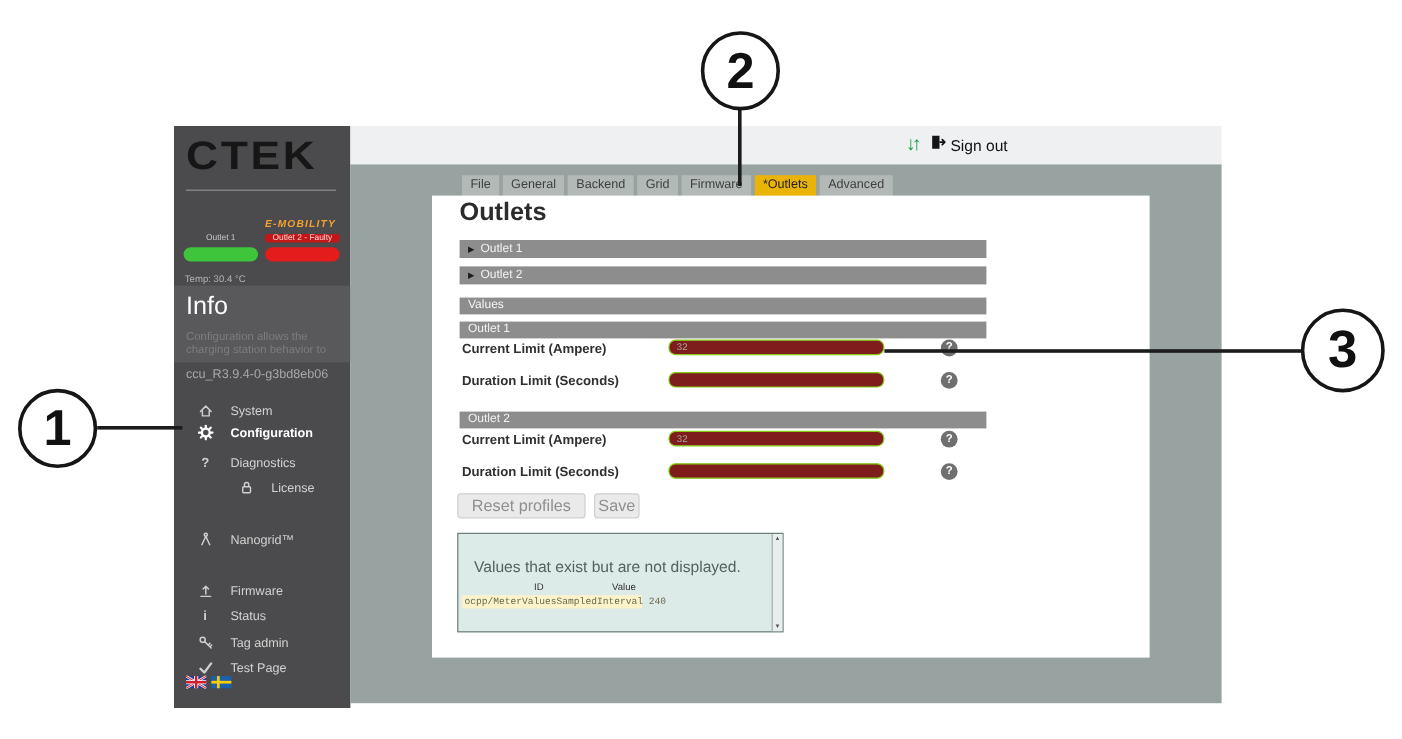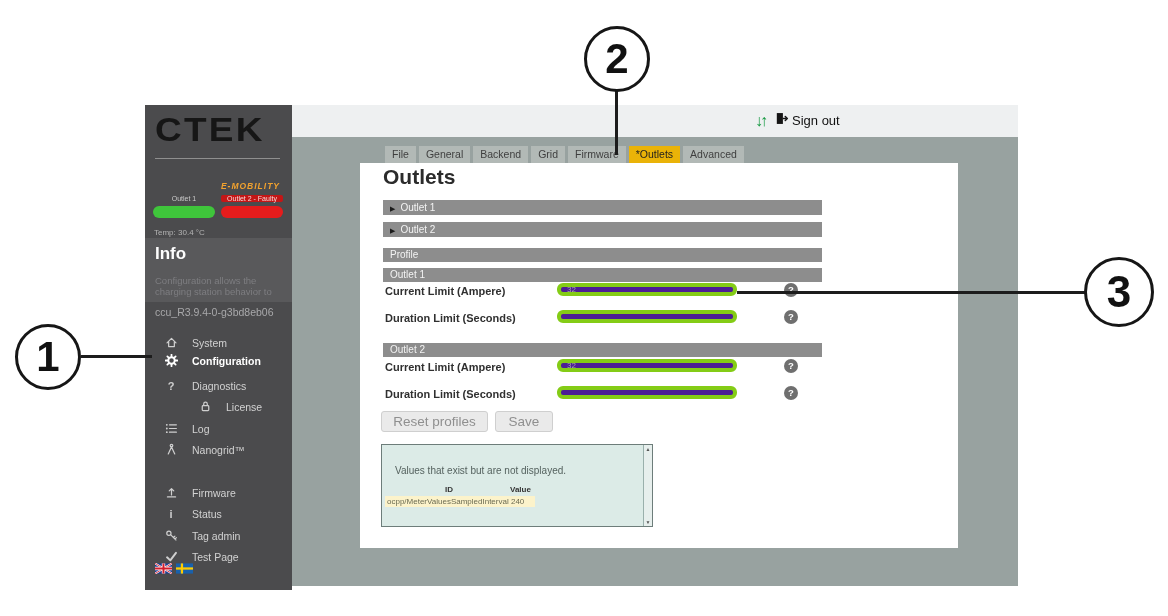--- a/index.html
+++ b/index.html
@@ -13,21 +13,21 @@
   .brand-line { position:absolute; top:53px; left:10px; right:12px; height:1px; background:#8f8f8f; }
   .brand-sub { position:absolute; top:57px; right:12px; font-size:8.5px; font-style:italic; font-weight:700;
                color:#f2a22e; letter-spacing:1px;margin-top:19px; }
   .st-label { position:absolute; font-size:7px; color:#c9c9c9; text-align:center; width:62px; top:90px; }
   .st-label.faulty { background:#c41616; color:#f5d9d9; border-radius:2px; }
   .pill { position:absolute; top:101px; width:62px; height:12px; border-radius:6px; }
   .pill.green { background:#3fc53b; }
   .pill.red { background:#e51c1c; }
   .temp { position:absolute; top:123px; left:9px; font-size:8px; color:#b3b3b3; }
   .info-panel { position:absolute; top:133px; left:0; right:0; height:64px; background:#59595b; }
-  .info-title { position:absolute; top:6px; left:10px; font-size:17px; font-weight:700; color:#fdfdfd; }
+  .info-title { position:absolute; top:6px; left:10px; font-size:21px; font-weight:400; color:#fdfdfd; }
   .info-desc { position:absolute; top:37px; left:10px; font-size:9.5px; line-height:11px; color:#7d7d80; }
   .version { position:absolute; top:201px; left:10px; font-size:10.5px; color:#a8a8aa; }
   .mi { position:absolute; left:0; right:0; height:20px; cursor:pointer; }
   .mic { position:absolute; left:19px; top:2px; width:14px; height:14px; color:#cfcfcf; font-size:11px;
          font-weight:700; text-align:center; line-height:14px; }
   .mil { position:absolute; left:47px; top:3px; font-size:10.5px; color:#d2d2d2; }
   .mi.active .mil { color:#ffffff; font-weight:700; }
   .mi.active .mic { color:#ffffff; }
   .flags { position:absolute; top:458px; left:10px; display:flex; gap:4px; }
   .flags svg { display:block; }
@@ -41,34 +41,34 @@
   .tabbar { position:absolute; left:93px; top:9px; display:flex; align-items:flex-end; }
   .tab { height:21px; line-height:15px; padding:1px 7px 0 7px; margin-right:3px; background:#b2b9b6;
          font-size:10.5px; color:#3f3f3f; cursor:pointer; white-space:nowrap; }
   .tab.active { background:#eab308; color:#1f1f1f; }
   .panel { position:absolute; left:68px; top:26px; width:598px; height:385px; background:#ffffff; }
   .page-title { position:absolute; left:23px; top:2px; font-size:21px; font-weight:700; color:#2b2b2b; }
   .bar { position:absolute; left:23px; width:439px; height:15px; background:#8d8d8d; color:#f3f3f3;
          font-size:10px; line-height:15px; padding-left:7px; }
   .bar .tri { color:#1b1b1b; font-size:7px; margin-right:5px; }
   .flabel { position:absolute; left:25px; font-size:11px; font-weight:700; color:#303030; }
-  .finput { position:absolute; left:197px; width:180px; height:13px; border:4px solid #84cc16;
-            border-radius:6px; background:#4c1d95; font-size:8px; color:#9a9a9a; padding-left:6px;
+  .finput { position:absolute; left:197px; width:180px; height:13px; border:1px solid #84cc16;
+            border-radius:6px; background:#7f1d1d; font-size:8px; color:#9a9a9a; padding-left:6px;
             font-family:"Liberation Sans", sans-serif; }
   .finput::placeholder { color:#a8a8a8; }
   .help { position:absolute; left:424px; width:14px; height:14px; border-radius:50%; background:#6f6f6f;
           color:#fff; font-size:9.5px; font-weight:700; text-align:center; line-height:14px; cursor:pointer; }
   .btn { position:absolute; height:21px; background:#eaeaea; border:1px solid #cfcfcf; border-radius:3px;
          font-size:13.5px; color:#8f8f8f; font-family:"Liberation Sans", sans-serif; cursor:pointer; }
   .tealbox { position:absolute; left:21px; top:281px; width:272px; height:83px; background:#dcebe7;
              border:1px solid #6d7d7a; }
-  .tb-msg { position:absolute; left:13px; top:20px; font-size:10px; color:#55625f; }
-  .tb-h { position:absolute; top:40px; font-size:8px; font-weight:700; color:#333; }
+  .tb-msg { position:absolute; left:13px; top:20px; font-size:13px; color:#55625f; }
+  .tb-h { position:absolute; top:40px; font-size:8px; font-weight:400; color:#333; }
   .tb-row { position:absolute; left:3px; top:51px; width:150px; height:11px; background:#fcf3cb;
-            font-size:8px; color:#6b6b52; line-height:11px; padding-left:2px; white-space:nowrap; }
+            font-size:8px; color:#6b6b52; line-height:11px; padding-left:2px; white-space:nowrap;font-family:Liberation Mono, monospace; }
   .tb-scroll { position:absolute; right:0; top:0; bottom:0; width:9px; background:#e7efed;
                border-left:1px solid #9ab0ac; }
   .tb-scroll .up, .tb-scroll .dn { position:absolute; left:0; right:0; font-size:5px; color:#555; text-align:center; }
   .tb-scroll .up { top:1px; } .tb-scroll .dn { bottom:1px; }
 
   
   .c-line { position:absolute; background:#1c1c1c; z-index:5; }
   .c-circle { position:absolute; border:3.5px solid #161616; border-radius:50%; background:#fff; z-index:6;
               display:flex; align-items:center; justify-content:center; font-weight:700; color:#111; }
 </style>
@@ -130,31 +130,20 @@
     </div>
     <div class="mi" style="top:293px;margin-left:34px;">
       <span class="mic">
         <svg width="13" height="13" viewBox="0 0 16 16" fill="none" stroke="currentColor" stroke-width="1.5" stroke-linejoin="round">
             <rect x="4" y="7" width="8" height="6" rx="1"></rect>
             <path d="M5.8 7 V4.8 a2.2 2.2 0 0 1 4.4 0 V7"></path>
           </svg>
       </span>
       <span class="mil">License</span>
     </div>
-    <div class="mi" style="top:315px;">
-      <span class="mic">
-        <svg width="13" height="13" viewBox="0 0 16 16" fill="none" stroke="currentColor" stroke-width="1.5" stroke-linecap="round">
-            <path d="M5.5 3.5 H14 M5.5 8 H14 M5.5 12.5 H14"></path>
-            <g stroke-width="2.2">
-              <path d="M2.2 3.5 h0.1 M2.2 8 h0.1 M2.2 12.5 h0.1"></path>
-            </g>
-          </svg>
-      </span>
-      <span class="mil">Log</span>
-    </div>
     <div class="mi" style="top:336px;">
       <span class="mic">
         <svg width="13" height="13" viewBox="0 0 16 16" fill="none" stroke="currentColor" stroke-width="1.5" stroke-linecap="round">
             <circle cx="8" cy="3.2" r="1.6"></circle>
             <path d="M8 4.8 L4 13.5 M8 4.8 L12 13.5"></path>
           </svg>
       </span>
       <span class="mil">Nanogrid™</span>
     </div>
     <div class="mi" style="top:379px;">
@@ -235,40 +224,40 @@
 
     <div class="panel">
       <div class="page-title">Outlets</div>
 
       <div class="bar" style="top:37px;">
         <span class="tri">▶</span><span>Outlet 1</span>
       </div>
       <div class="bar" style="top:59px;">
         <span class="tri">▶</span><span>Outlet 2</span>
       </div>
-      <div class="bar" style="top:85px;height:14px;line-height:14px;">Profile</div>
+      <div class="bar" style="top:85px;height:14px;line-height:14px;">Values</div>
 
       <div class="bar" style="top:105px;height:14px;line-height:14px;">Outlet 1</div>
       <div class="flabel" style="top:122px;">Current Limit (Ampere)</div>
       <input class="finput" style="top: 120px;" placeholder="32">
       <div class="help" style="top:120px;">?</div>
       <div class="flabel" style="top:149px;">Duration Limit (Seconds)</div>
       <input class="finput" style="top: 147px;" placeholder="">
       <div class="help" style="top:147px;">?</div>
 
       <div class="bar" style="top:180px;height:14px;line-height:14px;">Outlet 2</div>
       <div class="flabel" style="top:198px;">Current Limit (Ampere)</div>
       <input class="finput" style="top: 196px;" placeholder="32">
       <div class="help" style="top:196px;">?</div>
       <div class="flabel" style="top:225px;">Duration Limit (Seconds)</div>
       <input class="finput" style="top: 223px;" placeholder="">
       <div class="help" style="top:223px;">?</div>
 
       <button class="btn" style="left:21px;top:248px;width:107px;">Reset profiles</button>
-      <button class="btn" style="left:135px;top:248px;width:58px;">Save</button>
+      <button class="btn" style="left:135px;top:248px;width:38px;">Save</button>
 
       <div class="tealbox">
         <div class="tb-msg">Values that exist but are not displayed.</div>
         <div class="tb-h" style="left:63px;">ID</div>
         <div class="tb-h" style="left:128px;">Value</div>
         <div class="tb-row">
           <span>ocpp/MeterValuesSampledInterval</span>
           <span>240</span>
         </div>
         <div class="tb-scroll">

